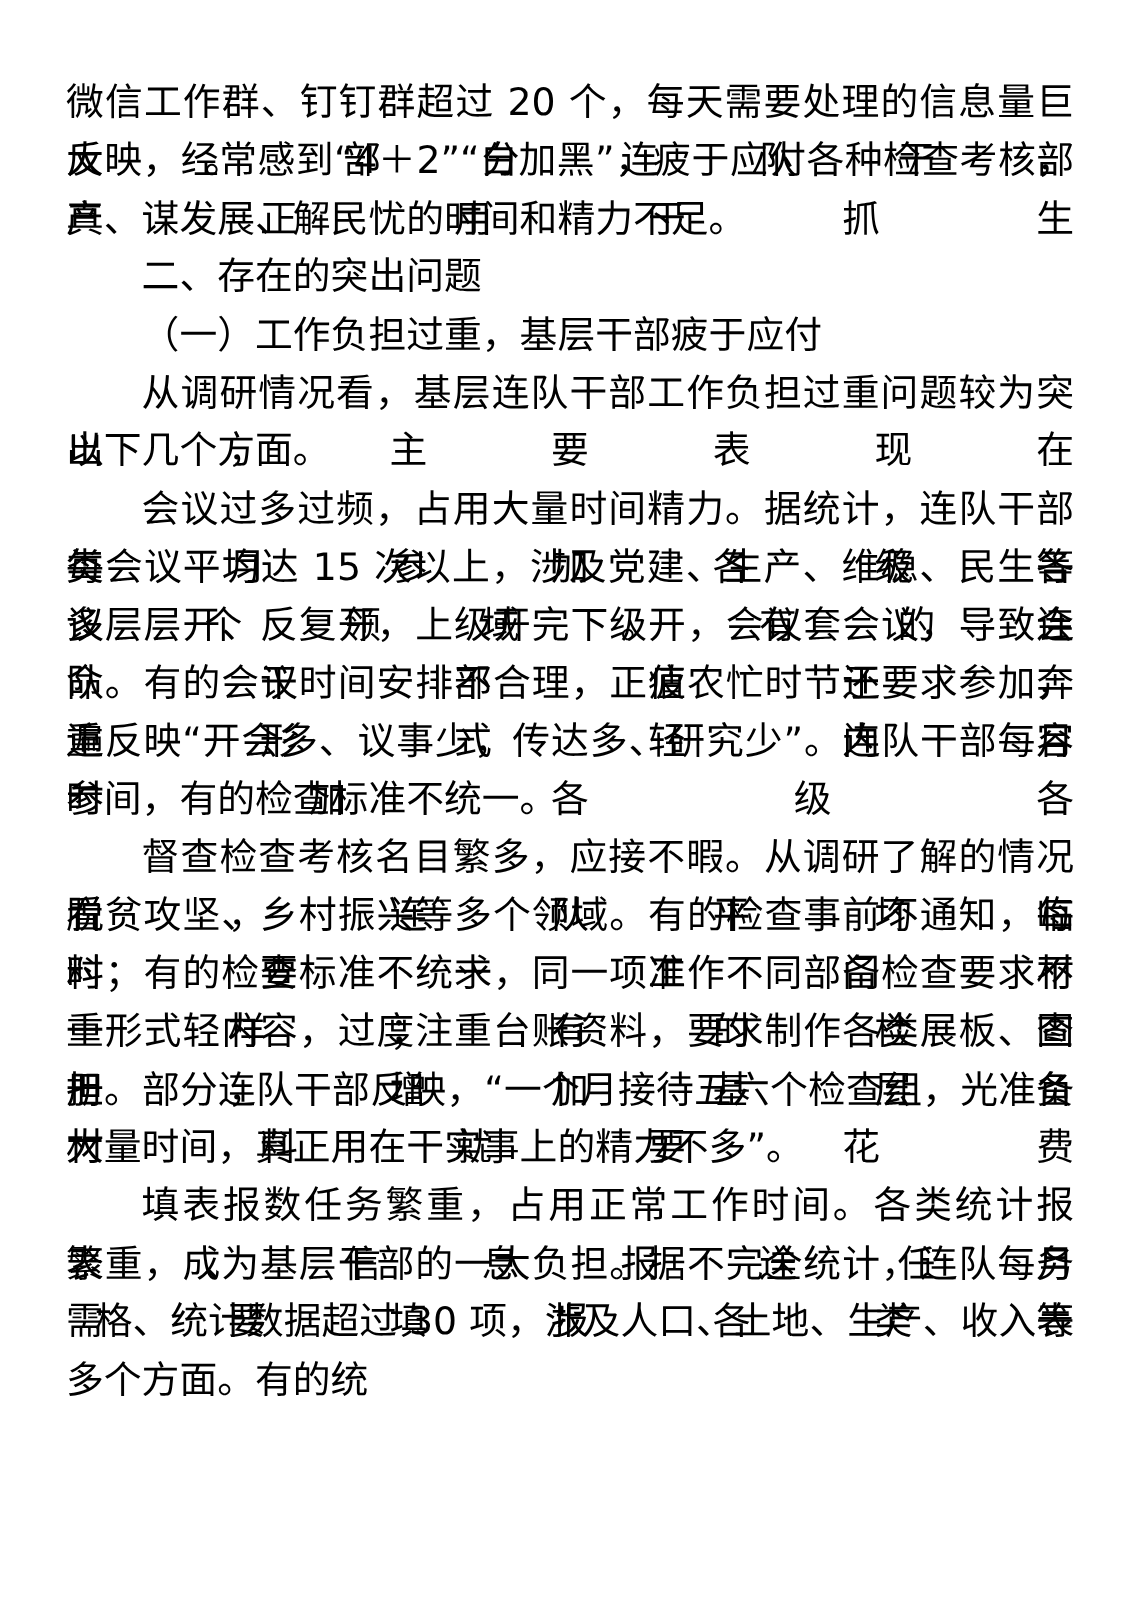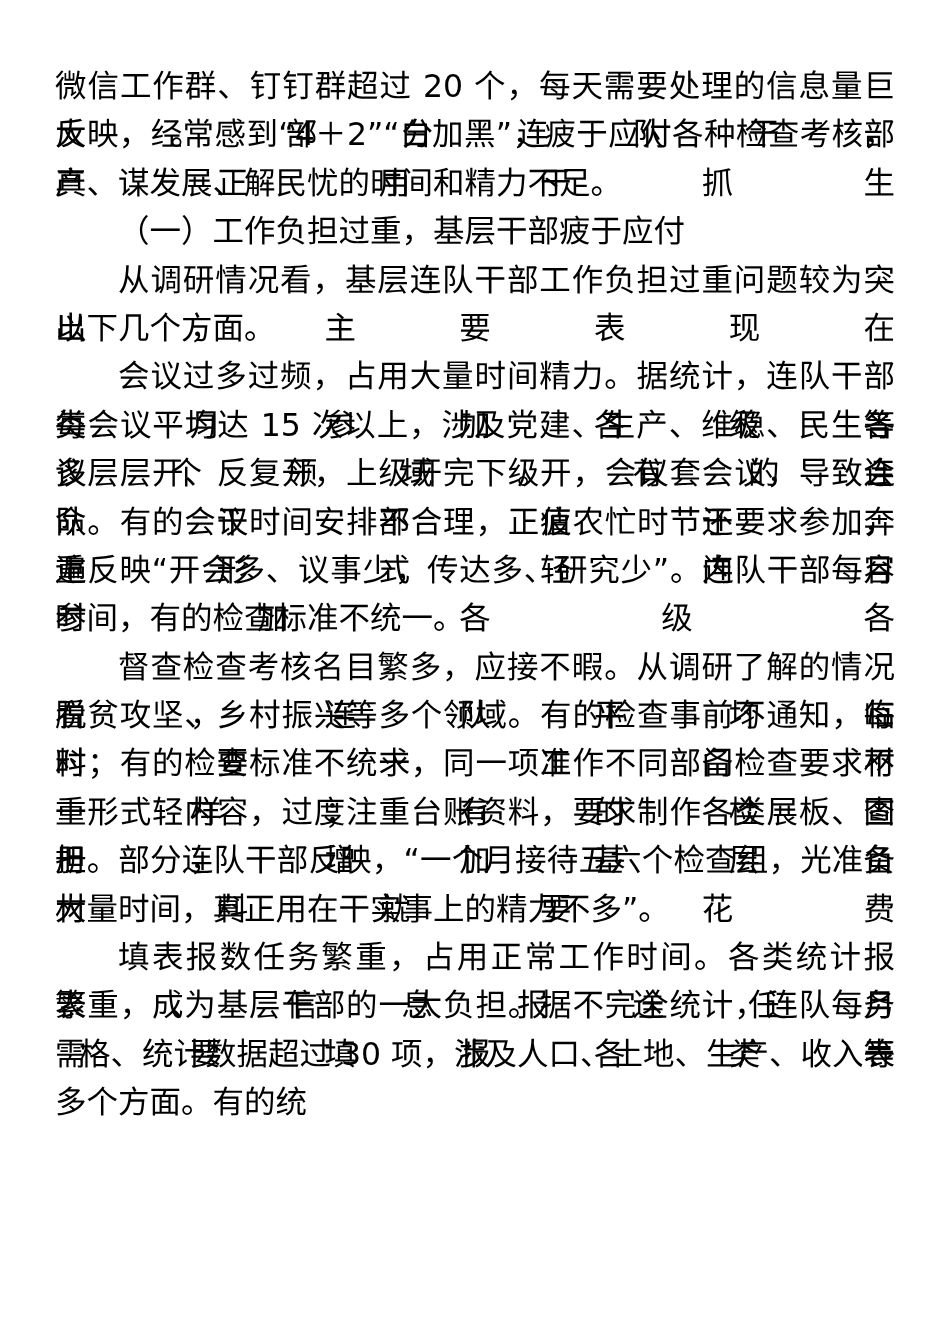--- a/index.html
+++ b/index.html
@@ -59,20 +59,21 @@
   }
 </style>
 </head>
 <body>
 
 <div class="page">
   <div class="doc-body" id="doc-body">
       <div class="line justify">微信工作群、钉钉群超过 20 个，每天需要处理的信息量巨大。部分连队干部</div>
       <div class="line justify">反映，经常感到“4＋2”“白加黑”，疲于应付各种检查考核，真正用于抓生</div>
       <div class="line justify last">产、谋发展、解民忧的时间和精力不足。</div>
+      <div class="line justify last indent">二、存在的突出问题</div>
       <div class="line justify last indent">（一）工作负担过重，基层干部疲于应付</div>
       <div class="line justify indent">从调研情况看，基层连队干部工作负担过重问题较为突出，主要表现在</div>
       <div class="line justify last">以下几个方面。</div>
       <div class="line justify indent">会议过多过频，占用大量时间精力。据统计，连队干部每月参加各级各</div>
       <div class="line justify">类会议平均达 15 次以上，涉及党建、生产、维稳、民生等多个领域。有的会</div>
       <div class="line justify">议层层开、反复开，上级开完下级开，会议套会议，导致连队干部疲于奔</div>
       <div class="line justify">命。有的会议时间安排不合理，正值农忙时节还要求参加，重形式轻内容</div>
       <div class="line justify">遍反映“开会多、议事少，传达多、研究少”。连队干部每月参加各级各</div>
       <div class="line justify last">时间，有的检查标准不统一。</div>
       <div class="line justify indent">督查检查考核名目繁多，应接不暇。从调研了解的情况看，连队平均每</div>

